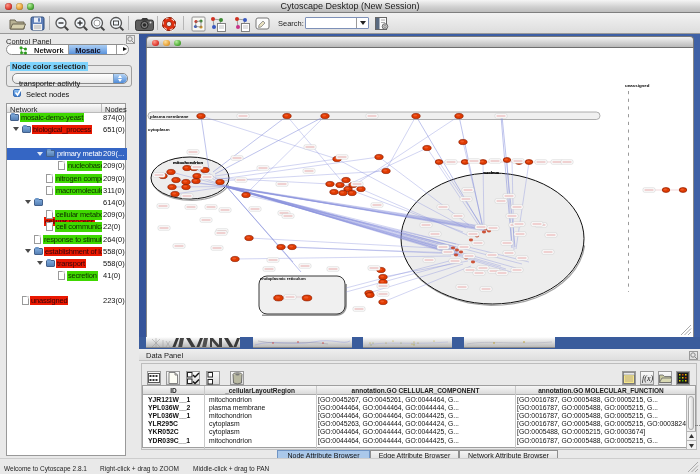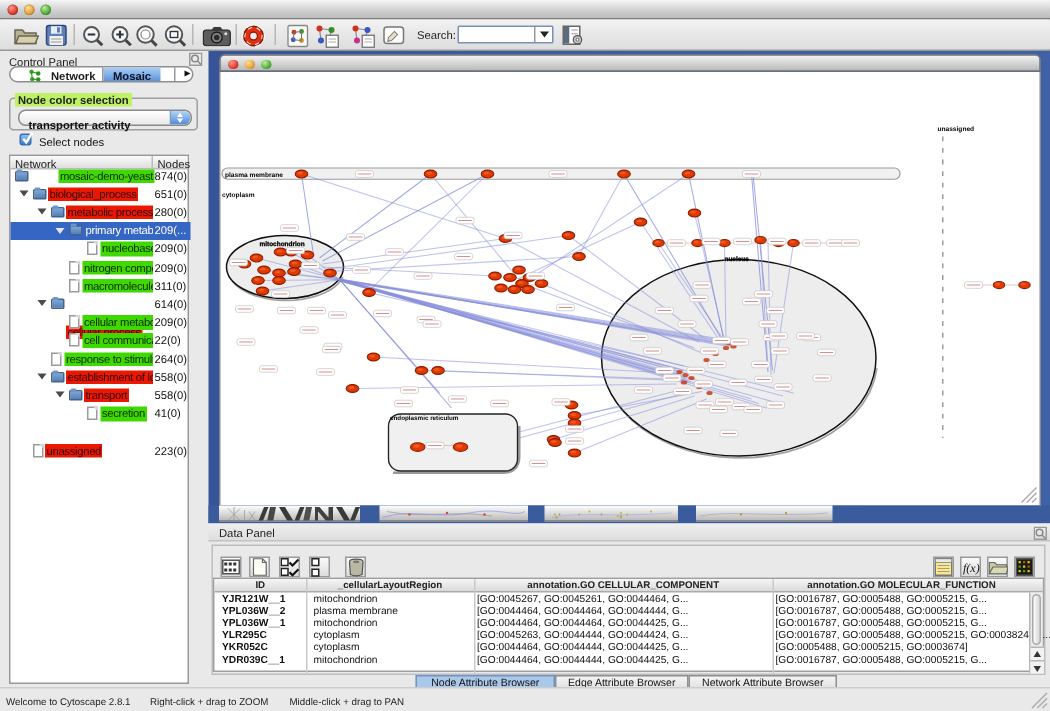--- a/index.html
+++ b/index.html
@@ -26,23 +26,23 @@
 
 #cpanel { left:0; top:34px; width:139px; height:424px; background:#e9e9e9; }
 #cp-title { position:absolute; left:6px; top:3px; font-size:7.5px; color:#1a1a1a; }
 #cp-tabs { position:absolute; left:6px; top:10px; width:123px; height:11px; background:#fff; border:1px solid #8e8e8e; border-radius:5.5px; }
 #tab-mosaic { position:absolute; left:62px; top:0; width:38px; height:9px; background:linear-gradient(#abcef4,#5b94dd); }
 #cp-tabs .seg-sep { position:absolute; top:0; width:1px; height:9px; background:#9a9a9a; }
 #tab-net-label { position:absolute; left:27px; top:1px; font-size:7.5px; font-weight:bold; color:#1b1b1b; }
 #tab-mos-label { position:absolute; left:62px; top:1px; width:38px; text-align:center; font-size:7.5px; font-weight:bold; color:#101024; }
 #tab-arrow { position:absolute; left:116px; top:1.8px; border-top:2.8px solid transparent; border-bottom:2.8px solid transparent; border-left:4.5px solid #111; }
 #groupbox { position:absolute; left:6px; top:31px; width:126px; height:22px; border:1px solid #9e9e9e; border-radius:3px; }
-#groupbox-title { position:absolute; left:10px; top:27.5px; font-size:7.5px; font-weight:bold; color:#222; background:#bef264; padding:0 2px; }
+#groupbox-title { position:absolute; left:10px; top:27.5px; font-size:7.5px; font-weight:bold; color:#222; background:#7dd3fc; padding:0 2px; }
 #combo { position:absolute; left:12px; top:39px; width:116px; height:11px; background:linear-gradient(#ffffff,#e8e8e8); border:1px solid #8a8a8a; border-radius:5px; }
-#combo .txt { position:absolute; left:6px; top:5px; font-size:7.5px; color:#111;font-weight:bold; }
+#combo .txt { position:absolute; left:6px; top:5px; font-size:7.5px; color:#111; }
 #combo .spin { position:absolute; right:0px; top:0px; width:14px; height:9px; background:linear-gradient(#b5d4f5,#4f8bd8); border-radius:0 5px 5px 0; border-left:1px solid #7a9cc0; }
 #combo .spin:before { content:""; position:absolute; left:4px; top:1px; border-left:2.5px solid transparent; border-right:2.5px solid transparent; border-bottom:3px solid #fff; }
 #combo .spin:after { content:""; position:absolute; left:4px; bottom:1px; border-left:2.5px solid transparent; border-right:2.5px solid transparent; border-top:3px solid #fff; }
 #checkbox { position:absolute; left:13px; top:55px; width:8px; height:8px; border-radius:2px; background:linear-gradient(#8fc0f0,#3d7ed2); border:1px solid #3a6eb4; }
 #checkbox svg { position:absolute; left:0px; top:-2px; overflow:visible; }
 #checkbox-lbl { position:absolute; left:26px; top:55.5px; font-size:7.5px; color:#111; }
 #treebox { position:absolute; left:6px; top:69px; width:119.5px; height:353px; background:#fff; border:1px solid #999; }
 #treehdr { position:absolute; left:0; top:0; width:100%; height:8.5px; background:linear-gradient(#fbfbfb,#dedede); border-bottom:1px solid #bbb; }
 #treehdr .h1 { position:absolute; left:3px; top:0.5px; font-size:7.5px; color:#222; }
 #treehdr .h2 { position:absolute; left:98px; top:0.5px; font-size:7.5px; color:#222; }
@@ -92,20 +92,21 @@
 #statusbar { left:0; top:458px; width:700px; height:16px; background:#e9e9e9; border-top:1px solid #cdcdcd; }
 #statusbar span { position:absolute; top:6px; font-size:6.5px; color:#1f1f1f; }
 </style>
 </head>
 <body>
 <div id="app">
   <div id="titlebar" class="abs">
     <div class="tl" style="left:5px;background:radial-gradient(circle at 35% 30%,#ff9a8a,#e03c32 60%,#a52019);box-shadow:inset 0 0 1px rgba(80,0,0,.8);"></div>
     <div class="tl" style="left:16px;background:radial-gradient(circle at 35% 30%,#ffe09a,#e8a33b 60%,#b07716);box-shadow:inset 0 0 1px rgba(90,60,0,.8);"></div>
     <div class="tl" style="left:27px;background:radial-gradient(circle at 35% 30%,#b8f0a0,#53ae3c 60%,#2f7a1d);box-shadow:inset 0 0 1px rgba(0,70,0,.8);"></div>
+    <div id="title-text">Cytoscape Desktop (New Session)</div>
   </div>
 
   <div id="toolbar" class="abs">
     <div class="tsep" style="left:49px"></div>
     <div class="tsep" style="left:128px"></div>
     <div class="tsep" style="left:157px"></div>
     <div class="tsep" style="left:183px"></div>
     <div class="ticon" style="left:9px;top:4px">
         <svg width="17" height="14">
           <path d="M1,3 L6,3 L7.5,5 L15,5 L15,12 L1,12 Z" fill="#b8b294" stroke="#6b6552" stroke-width="1"></path>
@@ -280,34 +281,28 @@
       </div>
     <div id="checkbox-lbl">Select nodes</div>
     <div id="treebox">
       <div id="treehdr">
           <div class="h1">Network</div>
           <div class="h2">Nodes</div>
           <div class="hsep"></div>
         </div>
       <div class="trow" style="top:7.0px;">
           <div class="fold" style="left:3px"></div>
-          <div class="lbl bg-g" style="left:13px;max-width:82px;margin-left:19px;">mosaic-demo-yeast</div>
+          <div class="lbl bg-g" style="left:13px;max-width:82px;">mosaic-demo-yeast</div>
           <div class="num" style="">874(0)</div>
         </div>
       <div class="trow" style="top:19.2px;">
           <div class="arr" style="left:6px;"></div>
           <div class="fold" style="left:15px"></div>
           <div class="lbl bg-r" style="left:25px;max-width:70px;">biological_process</div>
           <div class="num" style="">651(0)</div>
-        </div>
-      <div class="trow" style="top:31.4px;">
-          <div class="arr" style="left:18px;"></div>
-          <div class="fold" style="left:27px"></div>
-          <div class="lbl bg-r" style="left:37px;max-width:58px;">metabolic process</div>
-          <div class="num" style="">280(0)</div>
         </div>
       <div class="trow" style="top:43.6px;background:#3566c4;">
           <div class="arr" style="left:30px;border-top-color:#dfe8f5;"></div>
           <div class="fold" style="left:39px"></div>
           <div class="lbl" style="left:49px;max-width:46px;color:#fff;">primary metaboli</div>
           <div class="num" style="color:#fff;">209(...</div>
         </div>
       <div class="trow" style="top:55.8px;">
           <div class="file" style="left:51px"></div>
           <div class="lbl bg-g" style="left:60px;max-width:35px;">nucleobase-cont</div>

